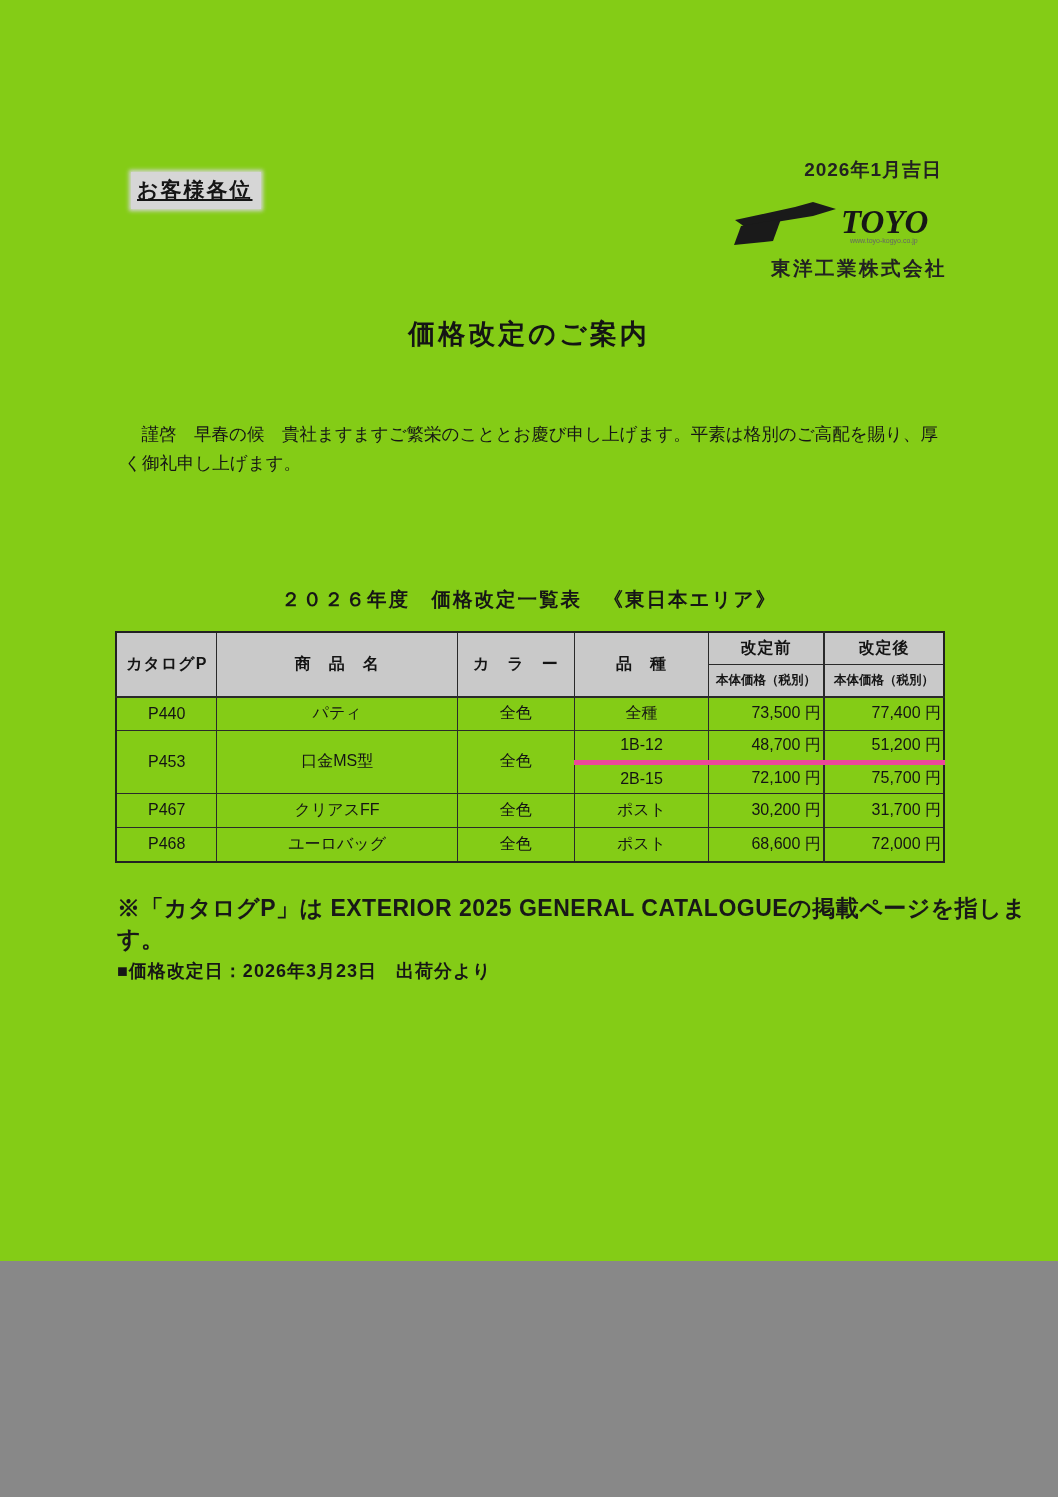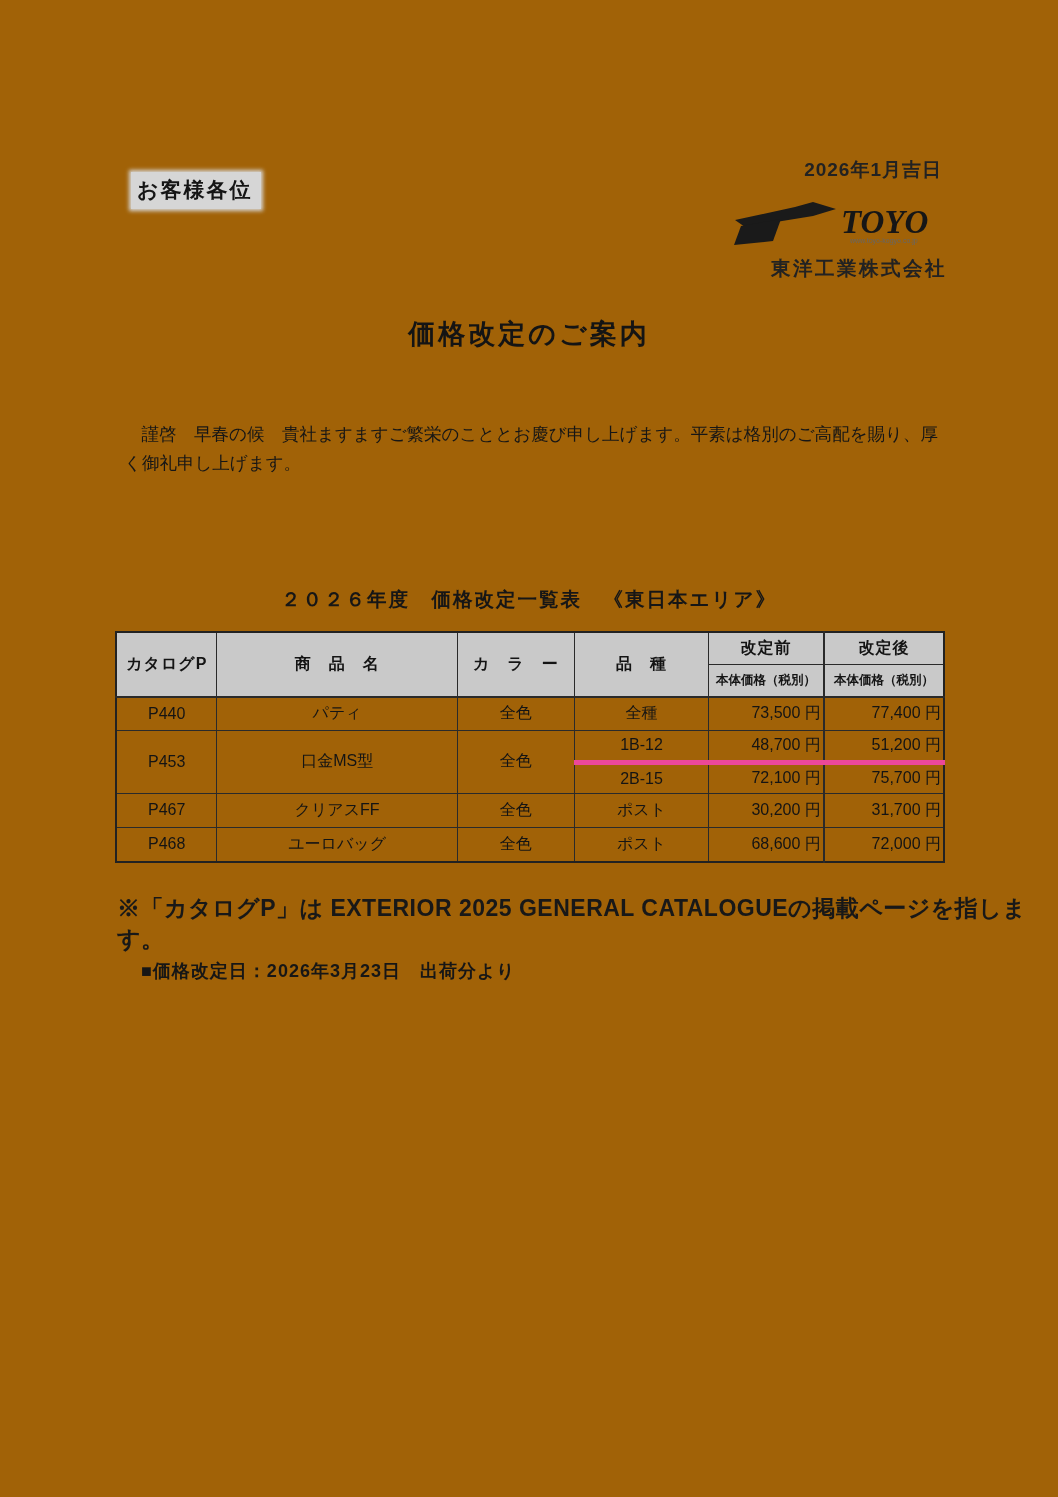--- a/index.html
+++ b/index.html
@@ -1,34 +1,35 @@
 <!DOCTYPE html>
 <html><head>
 <meta charset="utf-8">
 <style>
   * { margin:0; padding:0; box-sizing:border-box; }
   html,body { background:#888; }
   .page {
     position:relative;
-    width:1058px; height:1497px;
+    width:1058px; height:1261px;
     margin:0 auto;
-    background:#a16207;
+    background:#84cc16;
     font-family:"Liberation Sans", sans-serif;
     color:#1c1c1c;
     overflow:hidden;
   }
   .doc-date {
     position:absolute; top:157px; right:116px;
     font-size:19px; letter-spacing:1px; font-weight:bold; color:#222;
   }
   .recipient {
     position:absolute; top:172px; left:131px;
     font-size:21px; font-weight:bold; letter-spacing:2px;
     background:#d6d6d6; padding:4px 8px 5px 6px; color:#151515;
     box-shadow:0 0 4px 2px #d6d6d6;
+    text-decoration:underline;
   }
   .logo-wrap { position:absolute; top:196px; left:733px; width:210px; height:56px; }
   .company-name {
     position:absolute; top:255px; left:771px;
     font-size:19.5px; letter-spacing:2.5px; font-weight:bold; color:#222;
   }
   .doc-title {
     position:absolute; top:316px; left:0; width:100%;
     text-align:center;
     font-family:Liberation Serif, serif;
@@ -65,21 +66,21 @@
   .price-table .hdr-bottom { border-bottom-width:2.5px; }
   .price-table .thick-left { border-left-width:2.5px; }
   .price-table td.num { text-align:right; padding-right:2px; font-variant-numeric:tabular-nums; }
   .price-table tr.subrow td { border-top:5px solid #ec4899; }
   .footnote {
     position:absolute; top:893px; left:117px;
     font-size:23px; font-weight:bold; letter-spacing:0.5px; color:#181818;
   }
   .revision-date {
     position:absolute; top:959px; left:117px;
-    font-size:18px; font-weight:bold; letter-spacing:1px; color:#161616;margin-left:24px;
+    font-size:18px; font-weight:bold; letter-spacing:1px; color:#161616;
   }
   .logo-tagline-blur { filter:blur(0.4px); }
 </style>
 </head>
 <body>
 
 <div class="page">
 
   <div class="doc-date">2026年1月吉日</div>
 

